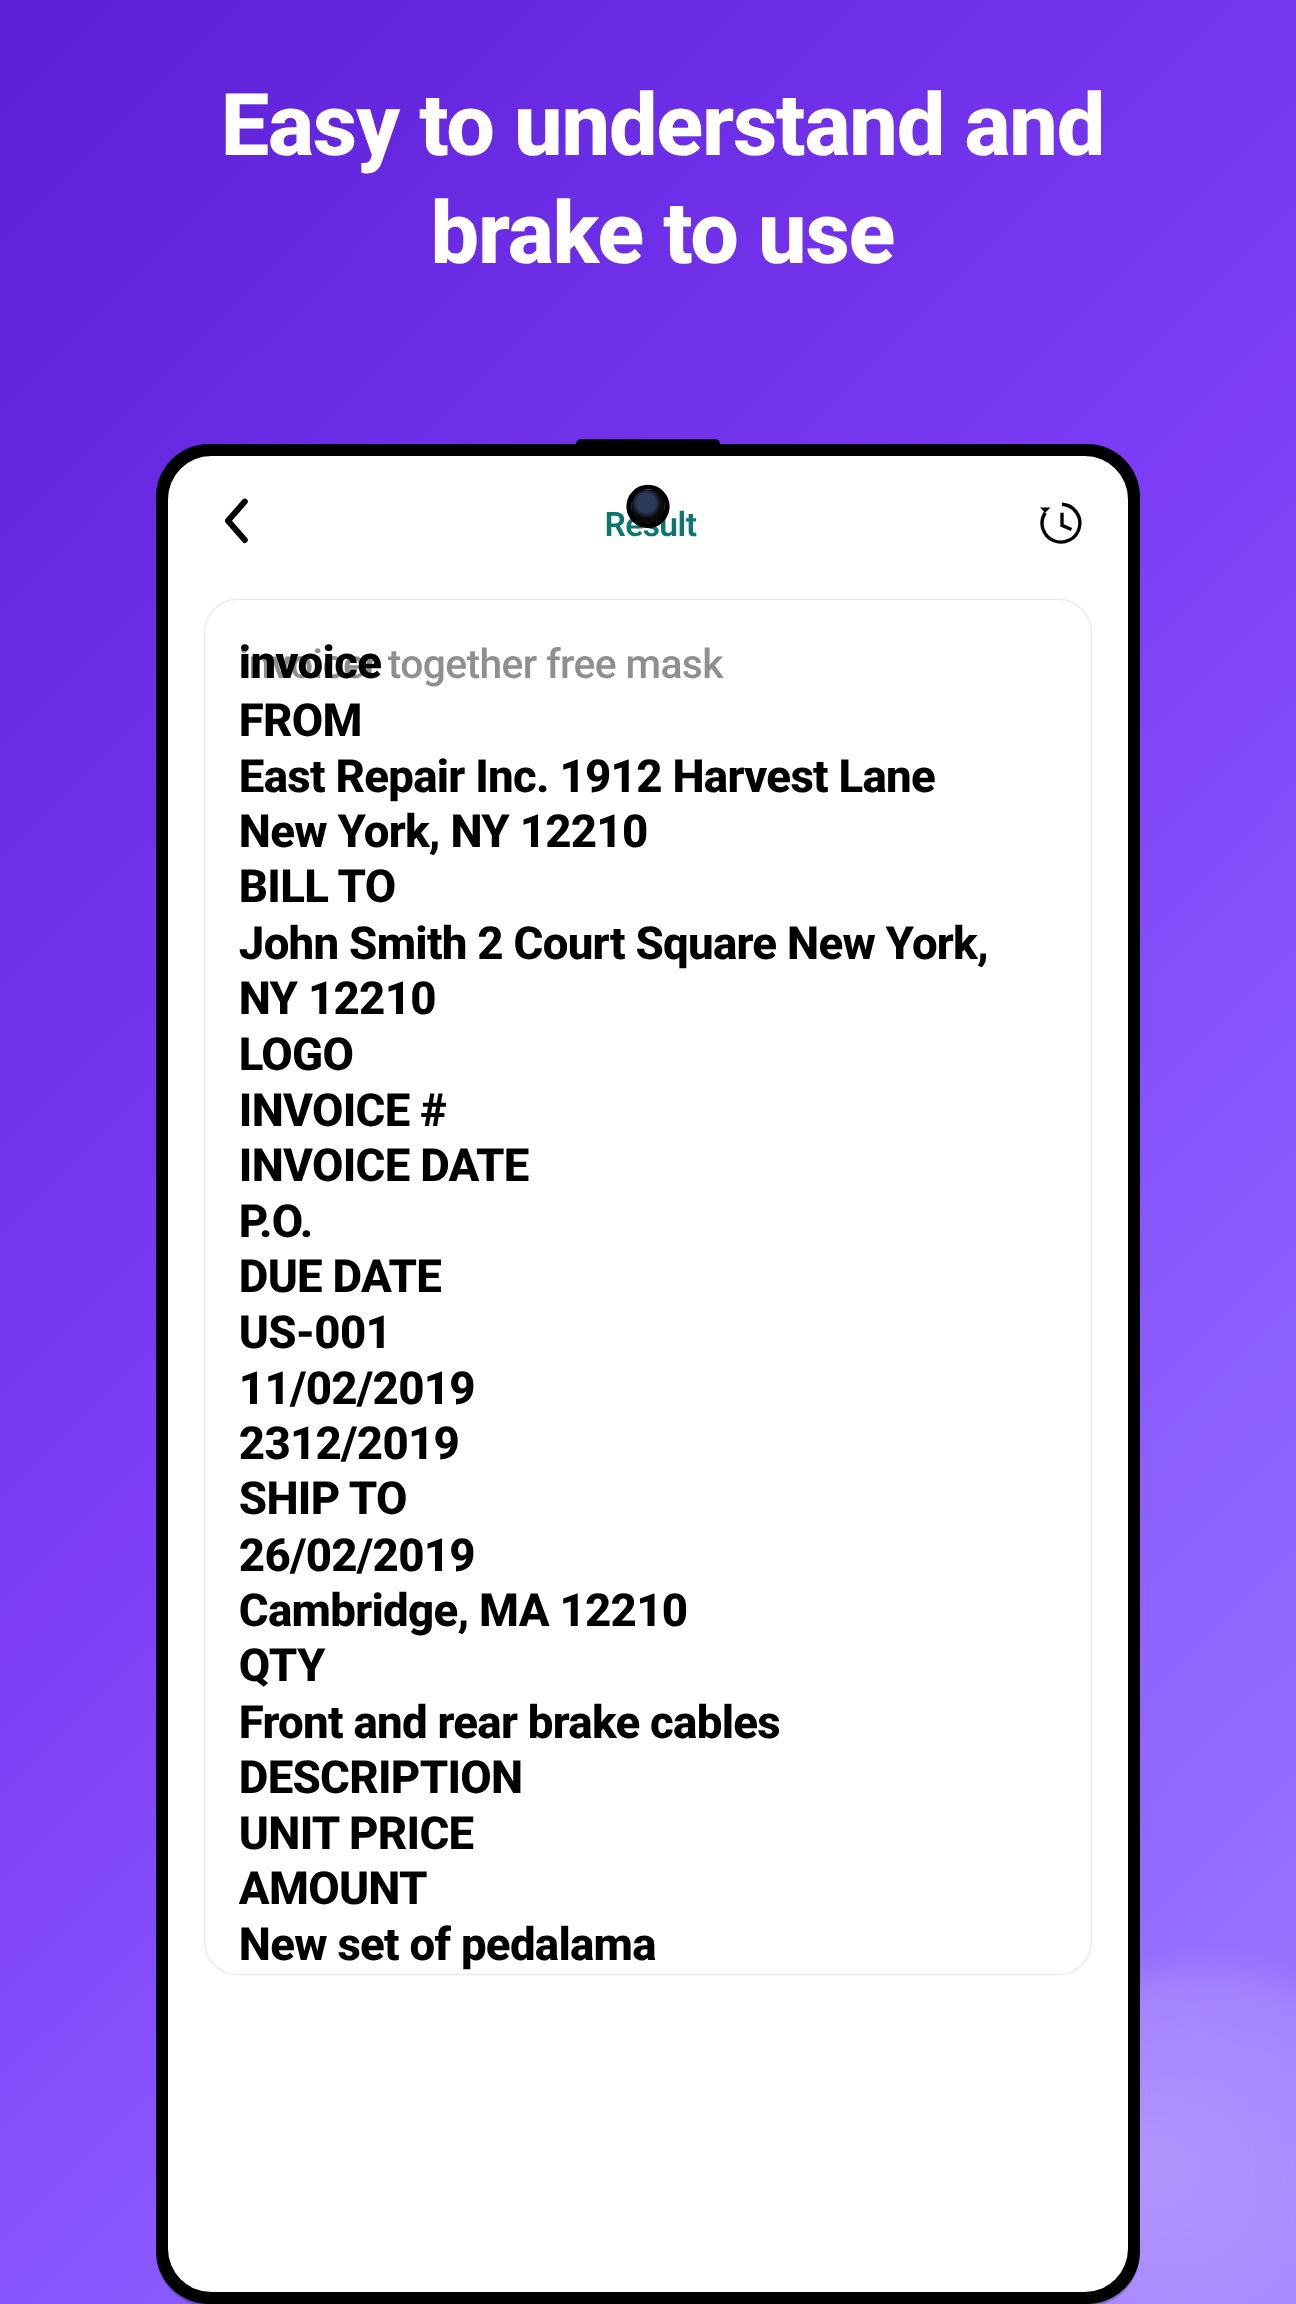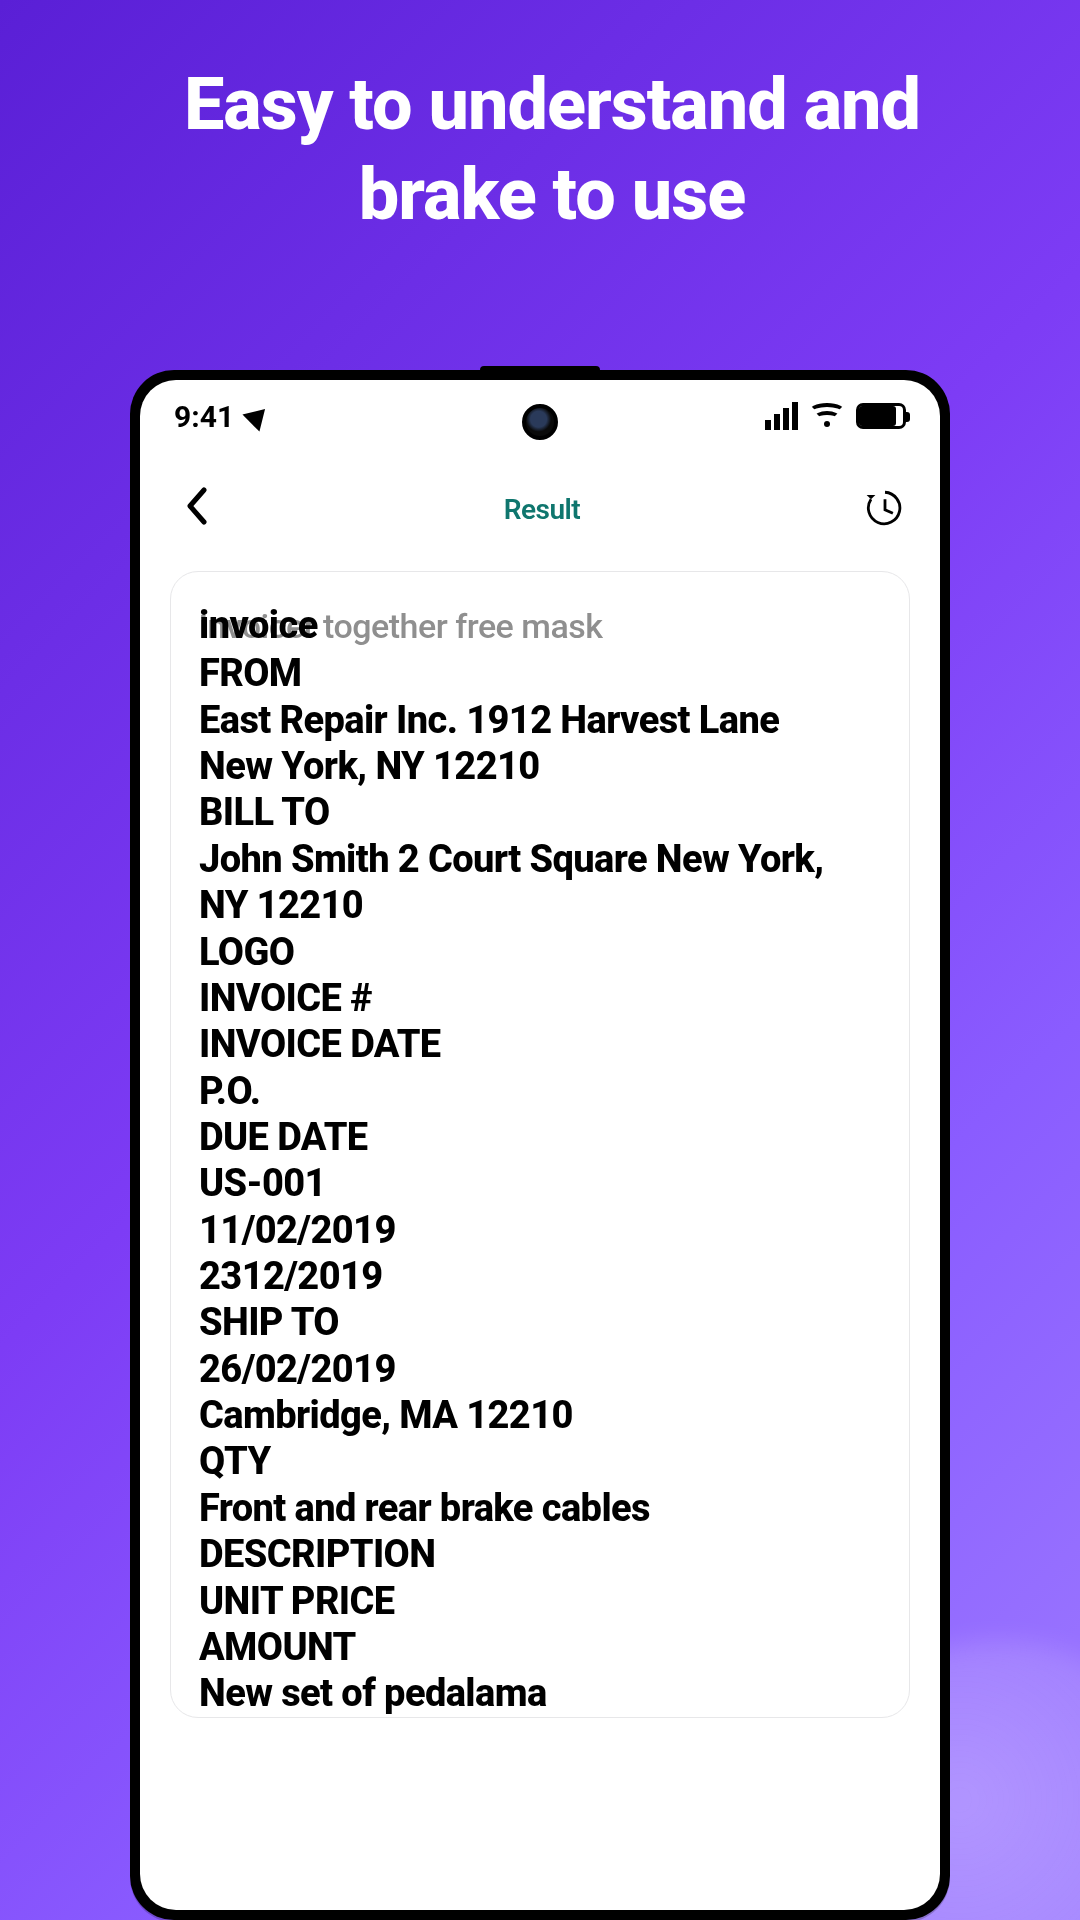--- a/index.html
+++ b/index.html
@@ -162,40 +162,20 @@
 
 <div class="headline">
   <div>Easy to understand and</div>
   <div>brake to use</div>
 </div>
 
 <div class="phone">
   <div class="screen">
     <div class="camera-dot"></div>
 
-    <div class="statusbar">
-      <div class="status-left">
-        <span>9:41</span>
-        <span class="loc-arrow"></span>
-      </div>
-      <div class="status-right">
-        <span class="signal">
-            <span></span>
-            <span></span>
-            <span></span>
-            <span></span>
-          </span>
-        <span class="wifi">
-            <i></i>
-          </span>
-        <span class="battery">
-            <i></i>
-          </span>
-      </div>
-    </div>
 
     <div class="appbar">
       <div class="back-btn">
         <svg width="26" height="40" viewBox="0 0 26 40">
           <polyline points="20,4 6,20 20,36" fill="none" stroke="#000" stroke-width="5" stroke-linecap="round" stroke-linejoin="round"></polyline>
         </svg>
       </div>
       <div class="appbar-title">Result</div>
       <div class="history-btn">
         <svg viewBox="0 0 48 48">

